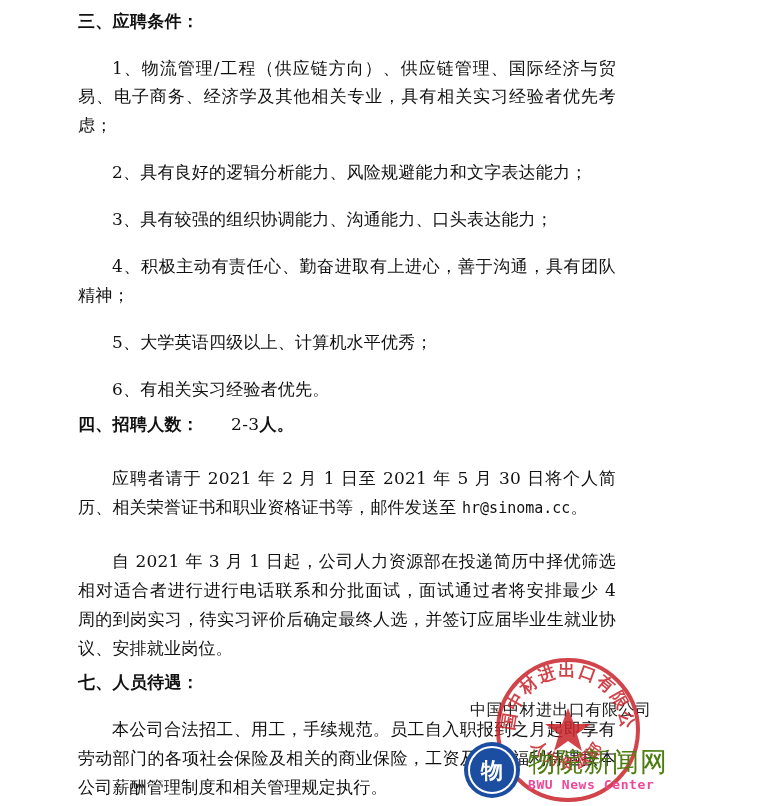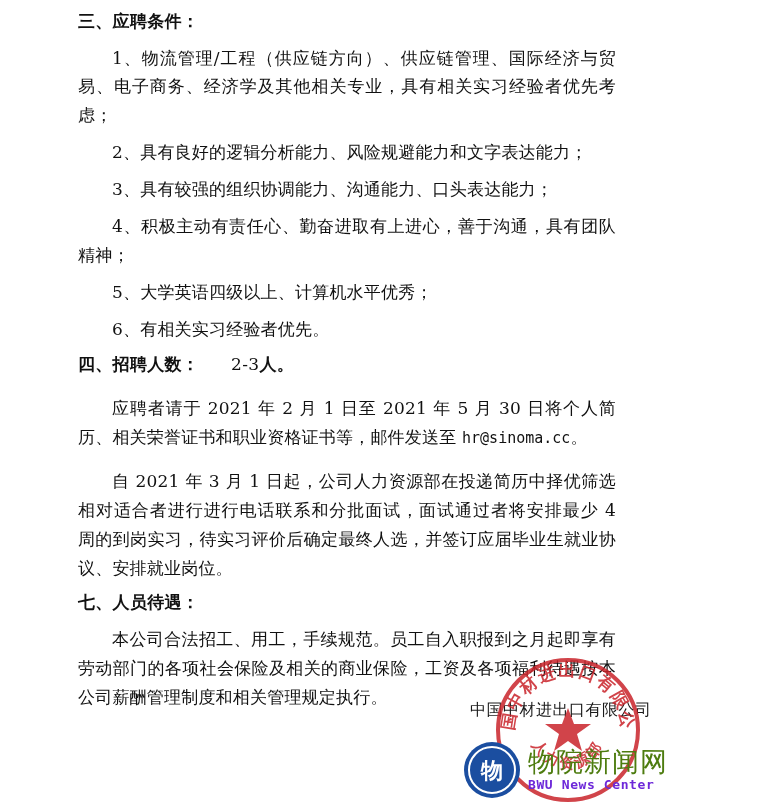--- a/index.html
+++ b/index.html
@@ -25,21 +25,21 @@
   .section-head {
     font-size: 17px;
     line-height: 1.62;
     margin: 0 0 2px 0;
     font-weight: 600;
     letter-spacing: 0.3px;
   }
   .para {
     font-size: 17px;
     line-height: 1.70;
-    margin: 8px 0 1px 0;
+    margin: 18px 0 1px 0;
     text-align: justify;
     text-justify: inter-ideograph;
     letter-spacing: 0.2px;
   }
   .indent {
     text-indent: 34px;
   }
   .gap-sm { height: 6px; }
   .bold { font-weight: 400; margin-left: 32px; }
   .mono-inline {
@@ -112,21 +112,21 @@
     font-family: "DejaVu Sans", "Liberation Sans", sans-serif;
     font-size: 27px;
     font-weight: 400;
     color: #4d7c0f;
     letter-spacing: 1px;
   }
   .wm-en {
     font-family: "DejaVu Sans Mono", "Liberation Mono", monospace;
     font-size: 13px;
     font-weight: 700;
-    color: #6d28d9;
+    color: #ec4899;
     letter-spacing: 0.6px;
     margin-top: 2px;
   }
 </style>
 </head>
 <body>
 
 <div class="page">
 
   <p class="section-head">三、应聘条件：</p>

